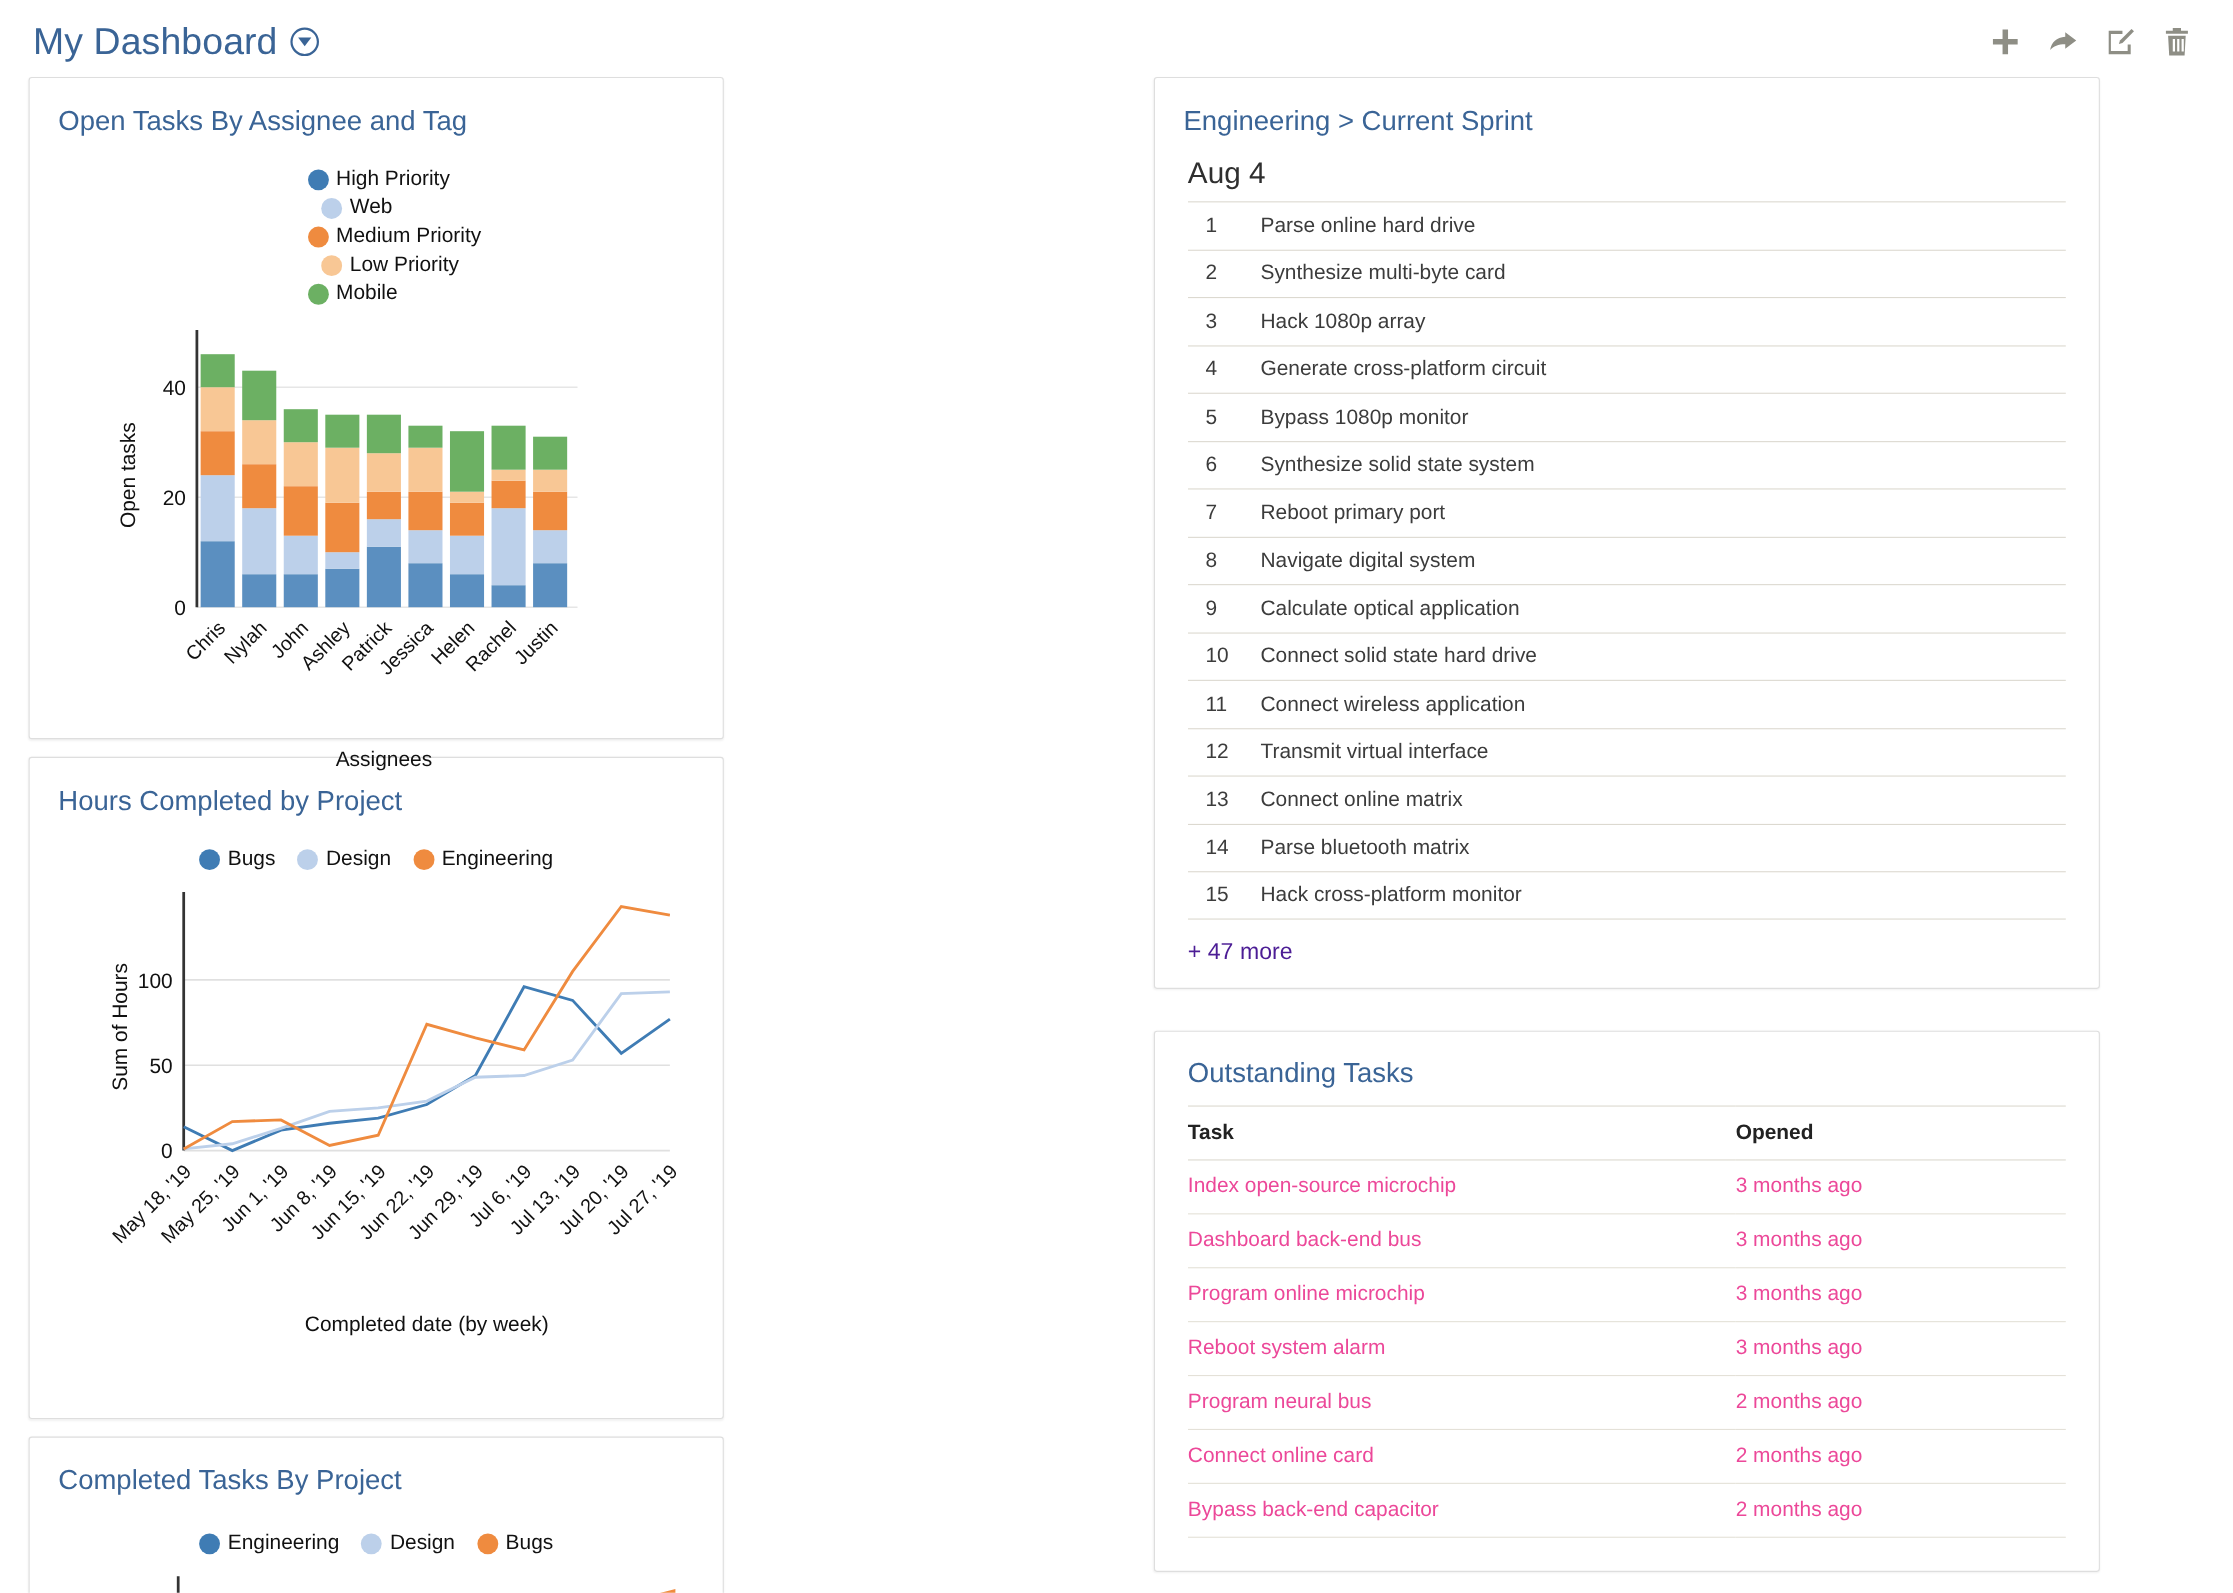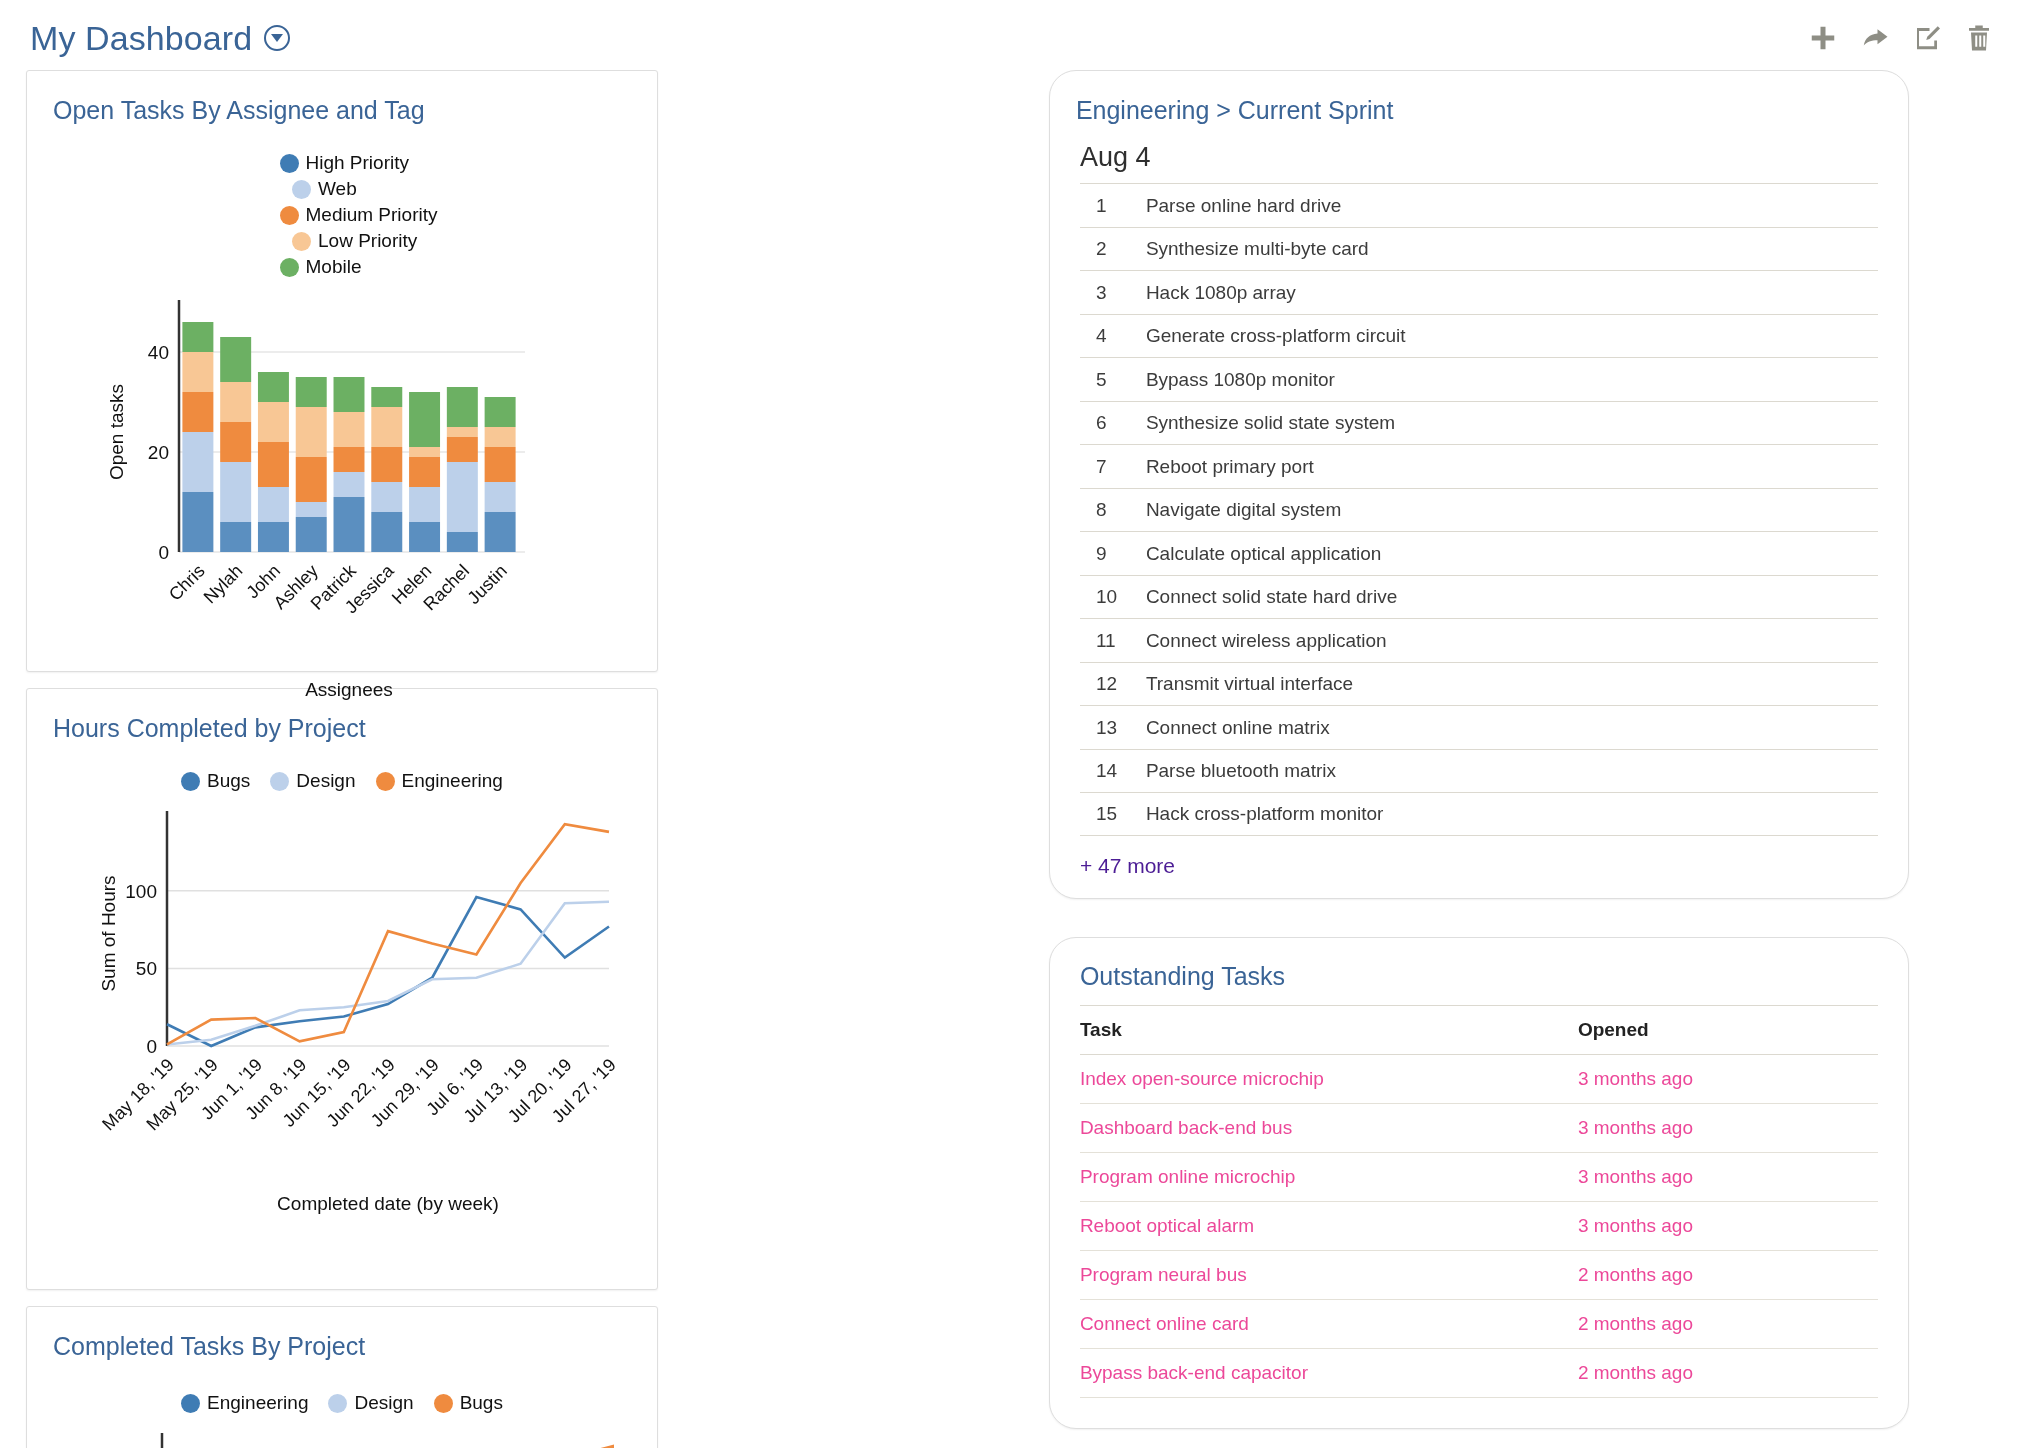--- a/index.html
+++ b/index.html
@@ -33,21 +33,21 @@
   }
   .card-chart { width:632px; }
   .card-title { font-size:25px; color:#3a6496; font-weight:400; padding: 24px 0 0 26px; line-height:1.25; }
 
   .chart-body { position:relative; }
   .legend { display:flex; flex-wrap:wrap; justify-content:center; align-items:center; }
   .legend-item { display:flex; align-items:center; gap:7px; font-size:19px; color:#111; margin: 0 10px 4px 10px;}
   .dot { width:19px; height:19px; border-radius:50%; display:inline-block; flex:none;}
 
   
-  .card-list { width:860px; padding-bottom: 10px; border-radius: 27px; }
+  .card-list { width:860px; padding-bottom: 10px; }
   .sprint-date { font-size:27px; color:#2f2f2f; padding: 16px 0 10px 30px; }
   .sprint-rows { padding: 0 30px; }
   .sprint-row { display:flex; align-items:center; height:43.5px; border-top:1px solid #dcd9d0; font-size:19px; color:#3c3c3c; }
   .sprint-row:last-child { border-bottom:1px solid #dcd9d0; }
   .sprint-num { width:66px; padding-left:16px; color:#3c3c3c; }
   .sprint-name { flex:1; }
   .more-row { font-size:21px; color:#4c1d95; padding: 18px 0 10px 30px; }
 
   
   .ot-title { font-size:25px; color:#3a6496; padding: 24px 0 8px 30px; }
@@ -371,21 +371,21 @@
               </tr>
               <tr>
                 <td>Dashboard back-end bus</td>
                 <td class="col2">3 months ago</td>
               </tr>
               <tr>
                 <td>Program online microchip</td>
                 <td class="col2">3 months ago</td>
               </tr>
               <tr>
-                <td>Reboot optical alarm</td>
+                <td>Reboot system alarm</td>
                 <td class="col2">3 months ago</td>
               </tr>
               <tr>
                 <td>Program neural bus</td>
                 <td class="col2">2 months ago</td>
               </tr>
               <tr>
                 <td>Connect online card</td>
                 <td class="col2">2 months ago</td>
               </tr>

